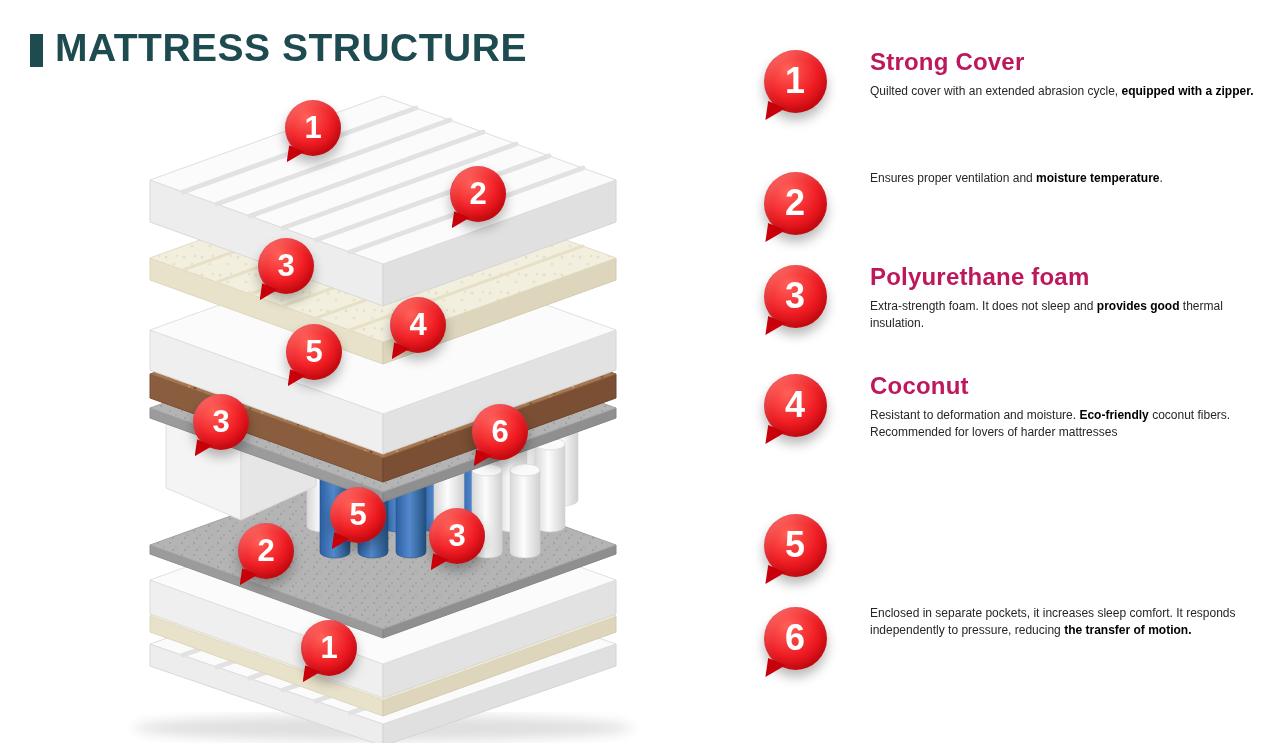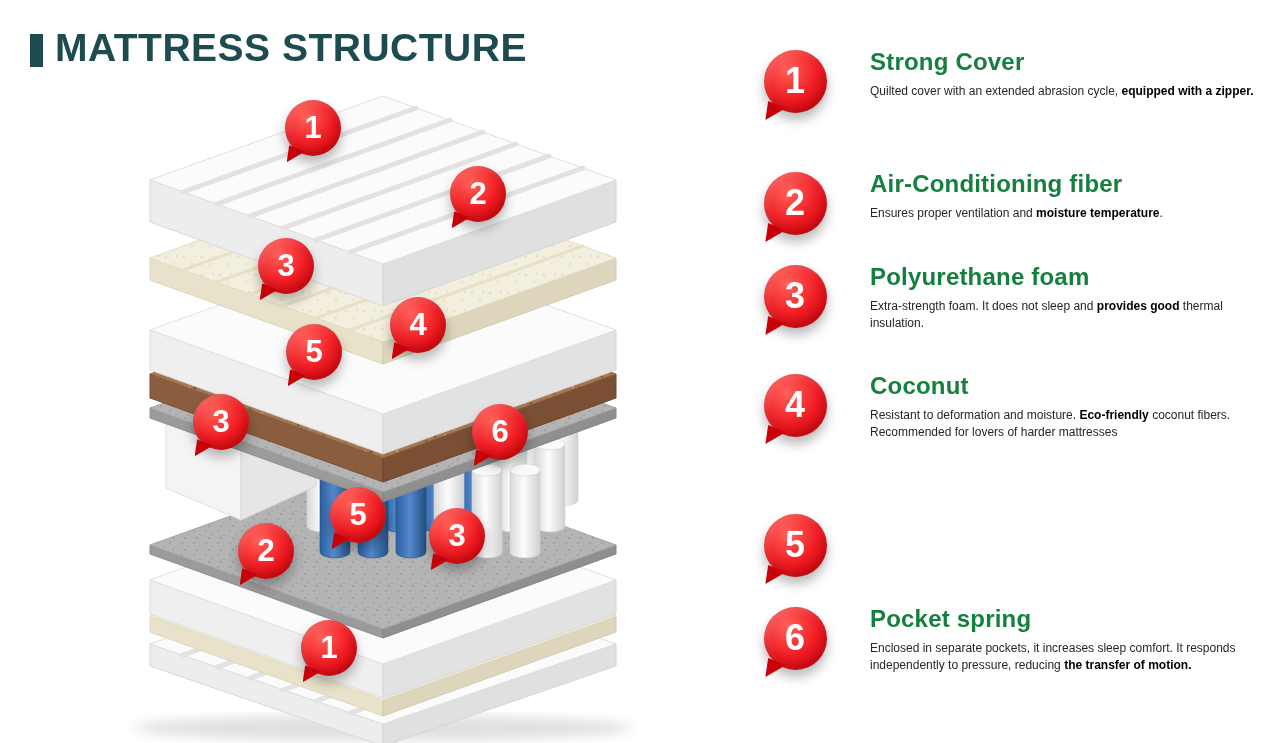--- a/index.html
+++ b/index.html
@@ -35,21 +35,21 @@
   }
   .pin-sm{width:56px;height:56px;font-size:31px;}
   .pin-lg{width:63px;height:63px;font-size:36px;}
   .pin-num{line-height:1;padding-bottom:2px;}
 
   
   .legend{position:absolute;left:752px;top:20px;width:520px;height:715px;}
   .legend-item{position:absolute;left:0;display:flex;align-items:flex-start;}
   .pin-col{width:86px;display:flex;justify-content:center;flex:none;padding-top:2px;}
   .text-col{margin-left:32px;width:402px;}
-  .heading{font-size:24px;font-weight:700;color:#15803d;margin:0 0 7px;letter-spacing:.2px;}
+  .heading{font-size:24px;font-weight:700;color:#be185d;margin:0 0 7px;letter-spacing:.2px;}
   .body{font-size:12px;line-height:1.42;color:#262626;margin:0;}
   .body b{color:#000;}
 </style>
 </head>
 <body>
 
 <div class="canvas">
 
   <div class="header">
     <span class="title-accent"></span>
@@ -261,21 +261,20 @@
       </div>
     </div>
 
     <div class="legend-item" style="top:150px">
       <div class="pin-col">
         <div class="pin pin-lg">
             <span class="pin-num">2</span>
           </div>
       </div>
       <div class="text-col">
-        <h3 class="heading">Air-Conditioning fiber</h3>
         <p class="body"><span>Ensures proper ventilation and </span><b>moisture temperature</b><span>.</span></p>
       </div>
     </div>
 
     <div class="legend-item" style="top:243px">
       <div class="pin-col">
         <div class="pin pin-lg">
             <span class="pin-num">3</span>
           </div>
       </div>
@@ -305,19 +304,18 @@
       </div>
     </div>
 
     <div class="legend-item" style="top:585px">
       <div class="pin-col">
         <div class="pin pin-lg">
             <span class="pin-num">6</span>
           </div>
       </div>
       <div class="text-col">
-        <h3 class="heading">Pocket spring</h3>
         <p class="body"><span>Enclosed in separate pockets, it increases sleep comfort. It responds independently to pressure, reducing </span><b>the transfer of motion.</b></p>
       </div>
     </div>
 
   </div>
 </div>
 
 </body></html>

